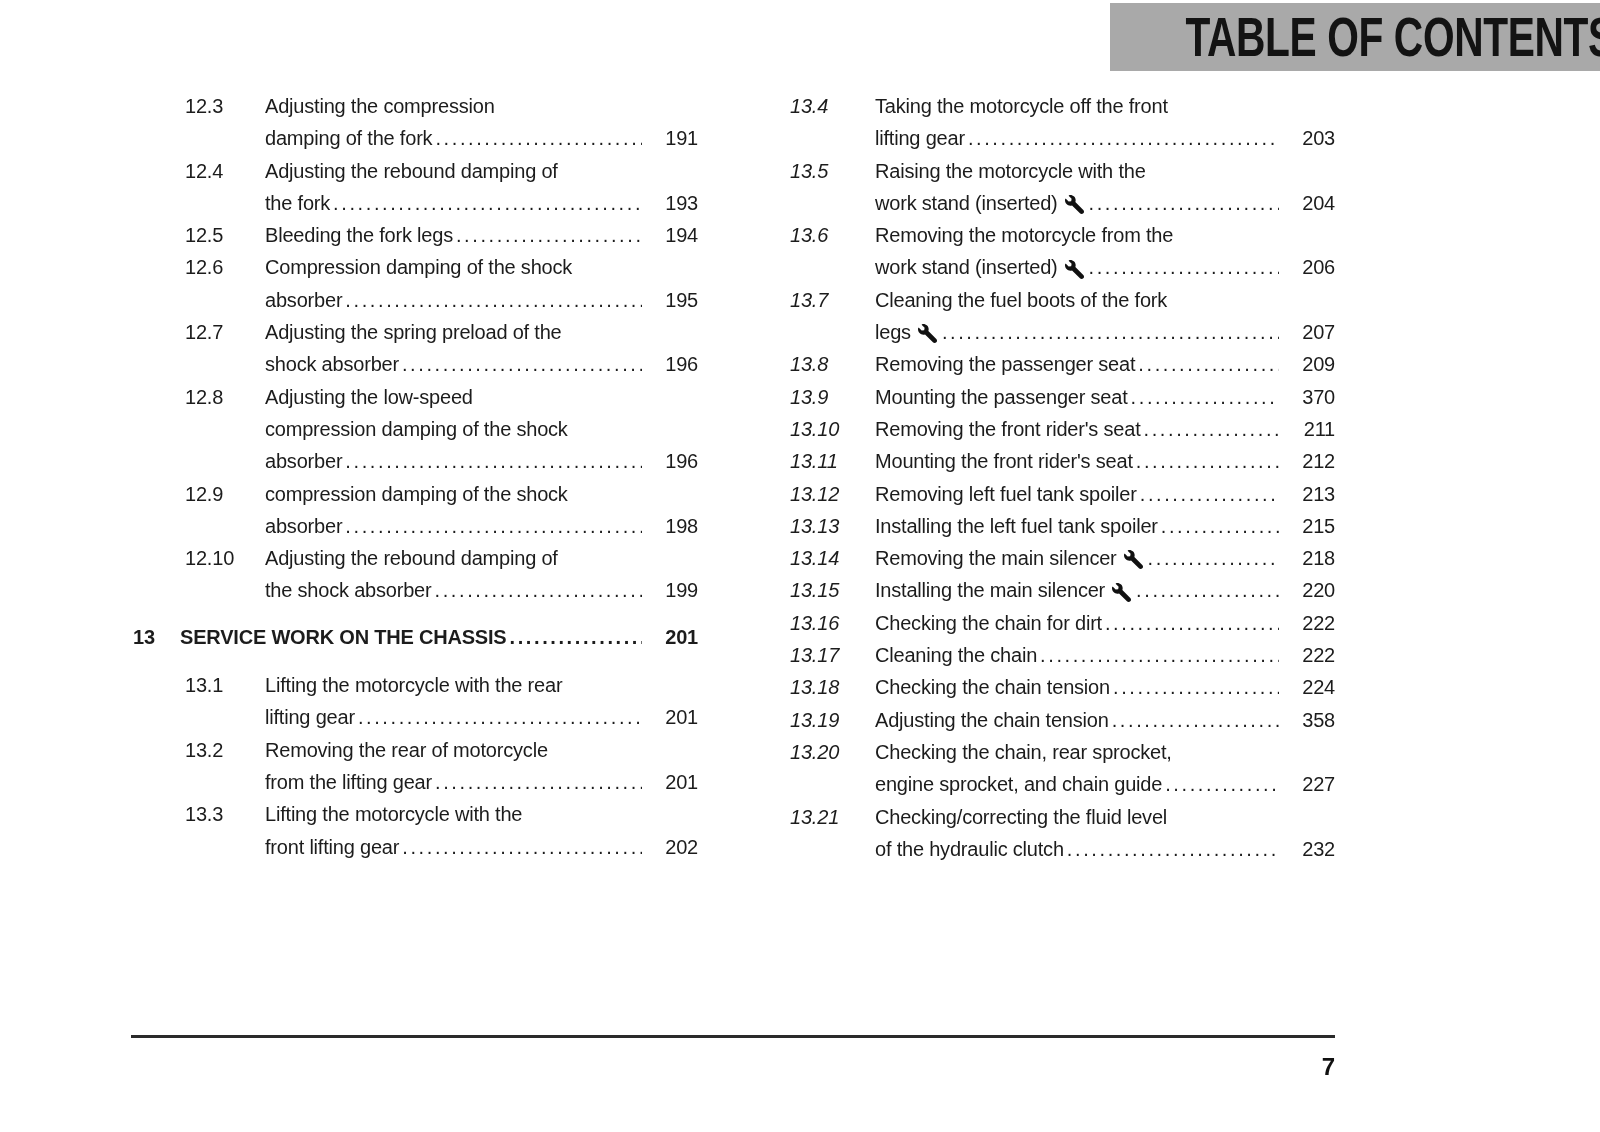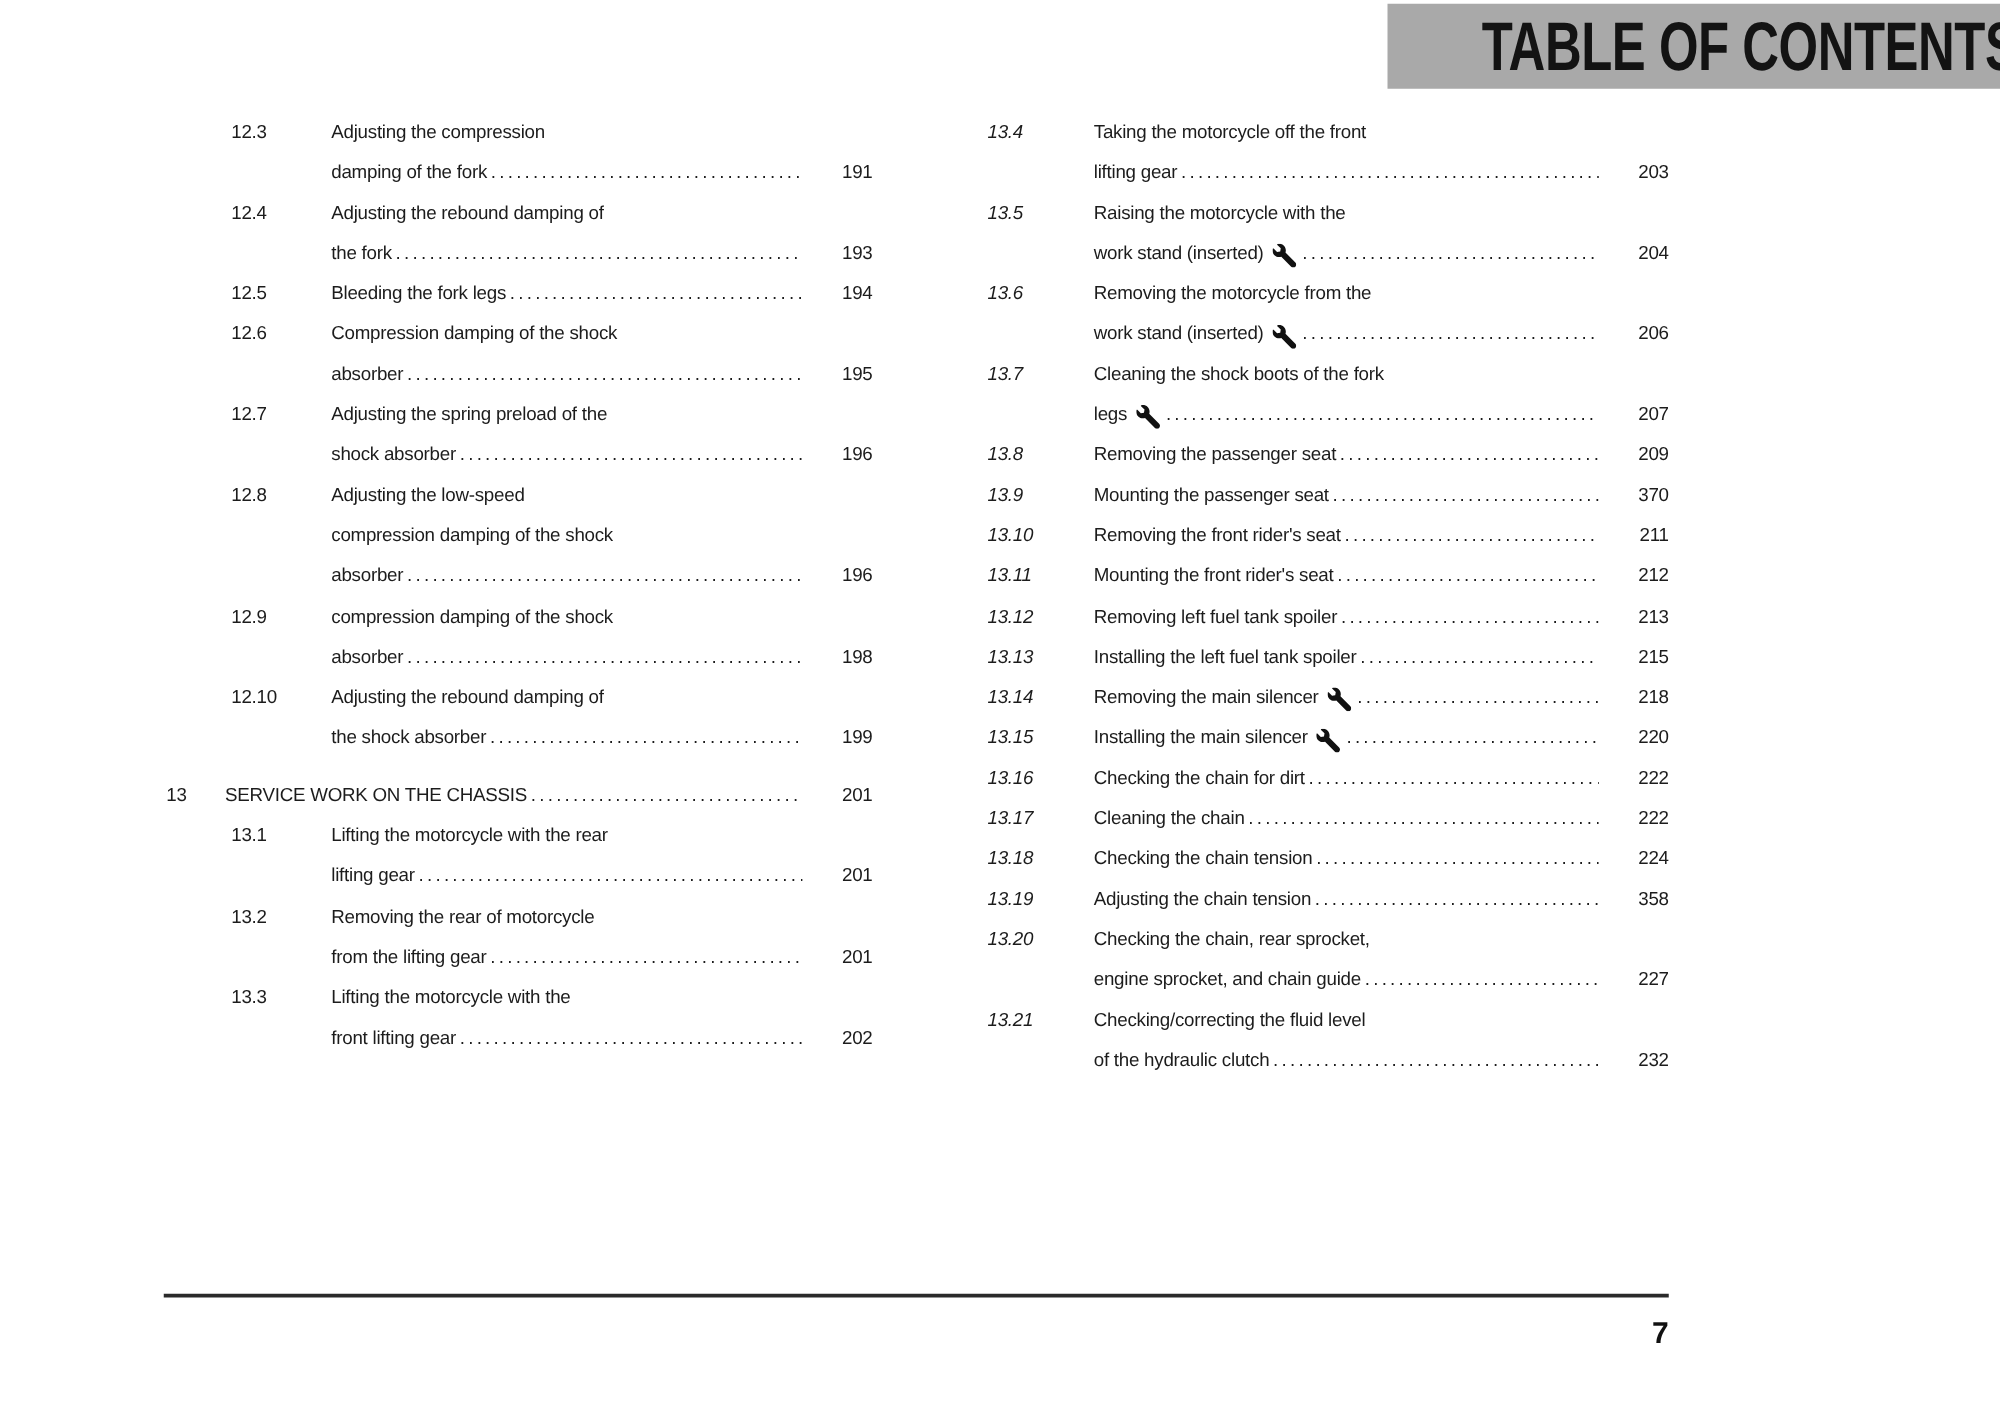--- a/index.html
+++ b/index.html
@@ -31,33 +31,33 @@
     letter-spacing:-0.5px;
     color:#131313;
     transform:scaleX(0.74);
     transform-origin:center;
     white-space:nowrap;
   }
 
   
   .col{
     position:absolute;top:90px;
-    font-size:15px;
+    font-size:20px;
     letter-spacing:-0.2px;
     line-height:32.3px;
   }
   .col-left{left:133px;width:565px;}
   .col-right{left:738px;width:597px;}
 
   .entry{display:flex;margin-left:52px;}
   .entry .num{flex:0 0 80px;}
   .col-right .entry .num{flex:0 0 85px;font-style:italic;}
   .entry .body{flex:1;min-width:0;}
 
-  .entry.section{margin-left:0;margin-top:14px;margin-bottom:0;}
+  .entry.section{margin-left:0;margin-top:14px;margin-bottom:16px;font-weight:bold;}
   .entry.section .num{flex:0 0 47px;}
 
   .line{white-space:nowrap;}
   .line.last{display:flex;align-items:center;}
   .line.last .txt{flex:0 0 auto;white-space:nowrap;}
   .dots{
     flex:1 1 0;
     min-width:0;
     overflow:hidden;
     white-space:nowrap;
@@ -297,21 +297,21 @@
               </span>
 <span class="dots"></span>
               <span class="pg">206</span>
             </div>
           </span>
   </div>
 
   <div class="entry">
     <span class="num">13.7</span>
     <span class="body">
-            <div class="line">Cleaning the shock boots of the fork</div>
+            <div class="line">Cleaning the fuel boots of the fork</div>
             <div class="line last">
               <span class="txt">legs</span>
   <span class="wrench">
                 <svg viewBox="0 0 512 512" aria-hidden="true">
                   <path d="M507.73 109.1c-2.24-9.03-13.54-12.09-20.12-5.51l-74.36 74.36-67.88-11.31-11.31-67.88 74.36-74.36c6.62-6.62 3.43-17.9-5.66-20.16-47.38-11.74-99.55.91-136.58 37.93-39.64 39.64-50.55 97.1-34.05 147.2L18.74 402.76c-24.99 24.99-24.99 65.51 0 90.5 24.99 24.99 65.51 24.99 90.5 0l213.21-213.21c50.12 16.71 107.47 5.68 147.37-34.22 37.07-37.07 49.7-89.32 37.91-136.73z"></path>
                 </svg>
               </span>
 <span class="dots"></span>
               <span class="pg">207</span>
             </div>

